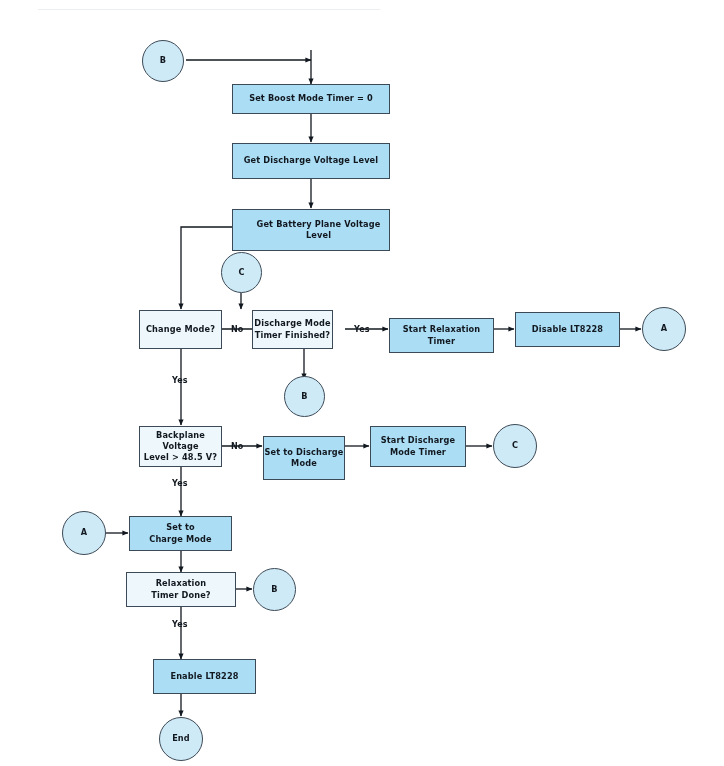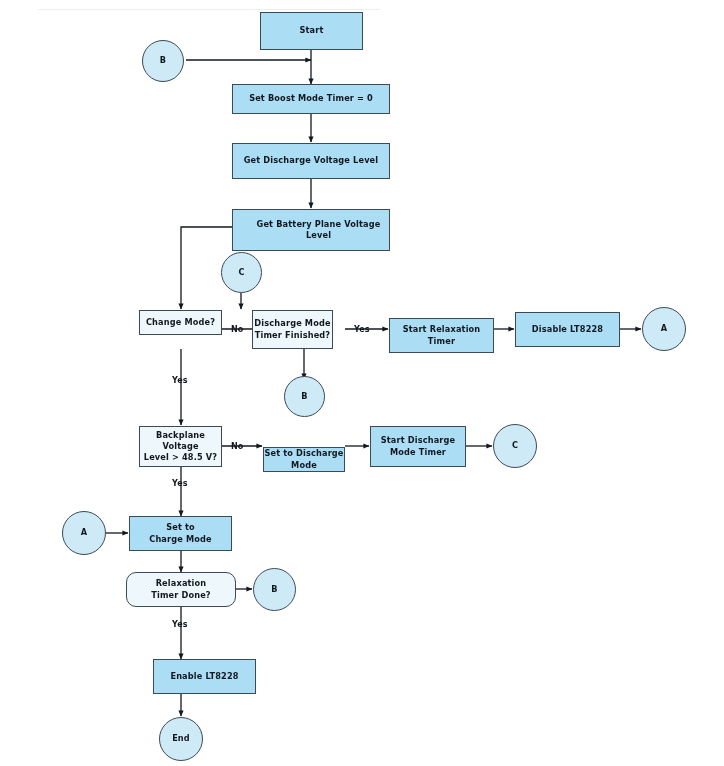--- a/index.html
+++ b/index.html
@@ -124,23 +124,20 @@
       <path d="M181,551 L181,572"></path>
       
       <path d="M236,589 L252,589"></path>
        Enable LT8228 --&gt;
       <path d="M181,607 L181,659"></path>
       
       <path d="M181,694 L181,716"></path>
     </g>
   </svg>
 
-  <div class="node process" style="left:260px; top:12px; width:103px; height:38px;">
-    <span>Start</span>
-  </div>
 
   <div class="node connector" style="left:142px; top:40px; width:42px; height:42px;">
     <span>B</span>
   </div>
 
   <div class="node process" style="left:232px; top:84px; width:158px; height:30px;">
     <span>Set Boost Mode Timer = 0</span>
   </div>
 
   <div class="node process" style="left:232px; top:143px; width:158px; height:36px;">
@@ -148,21 +145,21 @@
   </div>
 
   <div class="node process" style="left:232px; top:209px; width:158px; height:42px;padding-left:15px;">
     <span>Get Battery Plane Voltage Level</span>
   </div>
 
   <div class="node connector" style="left:221px; top:252px; width:41px; height:41px;">
     <span>C</span>
   </div>
 
-  <div class="node decision" style="left:139px; top:310px; width:83px; height:25px;">
+  <div class="node decision" style="left:139px; top:310px; width:83px; height:39px;">
     <span>Change Mode?</span>
   </div>
 
   <div class="node decision" style="left:252px; top:310px; width:81px; height:39px; flex-direction:column;">
     <span>Discharge Mode</span>
     <span>Timer Finished?</span>
   </div>
 
   <div class="node process" style="left:389px; top:312px; width:105px; height:35px;margin-top:6px;">
     <span>Start Relaxation Timer</span>
@@ -178,21 +175,21 @@
 
   <div class="node connector" style="left:284px; top:376px; width:41px; height:41px;">
     <span>B</span>
   </div>
 
   <div class="node decision" style="left:139px; top:426px; width:83px; height:41px; flex-direction:column;">
     <span>Backplane Voltage</span>
     <span>Level &gt; 48.5 V?</span>
   </div>
 
-  <div class="node process" style="left:263px; top:447px; width:82px; height:25px; flex-direction:column;">
+  <div class="node process" style="left:263px; top:436px; width:82px; height:44px; flex-direction:column;">
     <span>Set to Discharge</span>
     <span>Mode</span>
   </div>
 
   <div class="node process" style="left:370px; top:426px; width:96px; height:41px; flex-direction:column;">
     <span>Start Discharge</span>
     <span>Mode Timer</span>
   </div>
 
   <div class="node connector" style="left:493px; top:424px; width:44px; height:44px;">
@@ -201,21 +198,21 @@
 
   <div class="node connector" style="left:62px; top:511px; width:44px; height:44px;">
     <span>A</span>
   </div>
 
   <div class="node process" style="left:129px; top:516px; width:103px; height:35px; flex-direction:column;">
     <span>Set to</span>
     <span>Charge Mode</span>
   </div>
 
-  <div class="node decision" style="left:126px; top:572px; width:110px; height:35px; flex-direction:column;border-radius:10px;">
+  <div class="node decision" style="left:126px; top:572px; width:110px; height:35px; flex-direction:column;">
     <span>Relaxation</span>
     <span>Timer Done?</span>
   </div>
 
   <div class="node connector" style="left:253px; top:568px; width:43px; height:43px;">
     <span>B</span>
   </div>
 
   <div class="node process" style="left:129px; top:659px; width:103px; height:35px;margin-left:24px;">
     <span>Enable LT8228</span>

